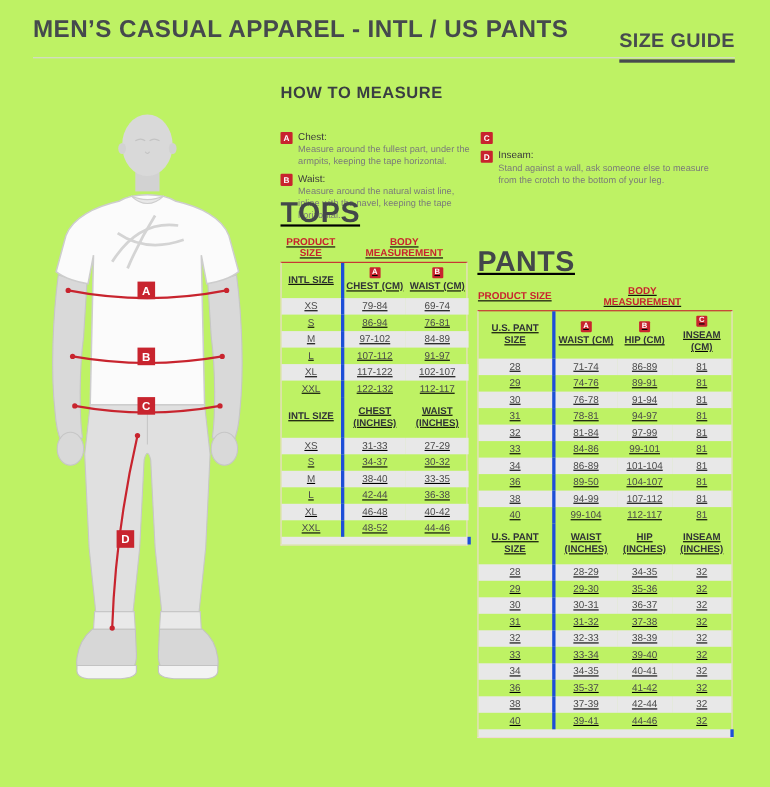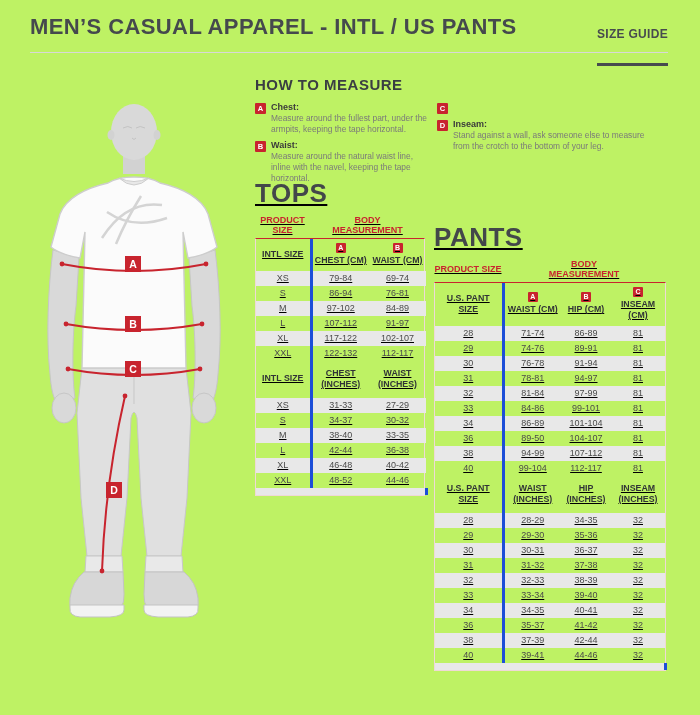--- a/index.html
+++ b/index.html
@@ -12,41 +12,41 @@
   .page-title {
     position: absolute; left: 30px; top: 14px; margin: 0;
     font-size: 22px; font-weight: bold; letter-spacing: 0.4px; color: #45494d;
   }
   .top-rule {
     position: absolute; left: 30px; top: 52px; width: 638px; height: 1px;
     background: #d8d8d8;
   }
   .size-guide {
     position: absolute; top: 27px; right: 32px;
-    font-size: 12px; font-weight: bold; color: #474b4e;
-    padding-bottom: 22px; border-bottom: 3px solid #474b4e;
+    font-size: 18px; font-weight: bold; color: #474b4e;
+    padding-bottom: 6px; border-bottom: 3px solid #474b4e;
     text-decoration: none; letter-spacing: 0.3px;
   }
   
   .howto { position: absolute; left: 255px; top: 76px; width: 412px; }
   .howto h3 {
-    margin: 0 0 9px 0; font-size: 15px; font-weight: bold;
+    margin: 0 0 26px 0; font-size: 15px; font-weight: bold;
     letter-spacing: 0.5px; color: #3a3e42;
   }
   .measure-cols { display: flex; gap: 10px; }
   .measure-col { display: flex; flex-direction: column; }
   .measure-col.c1 { width: 172px; }
   .measure-col.c2 { width: 218px; }
   .measure-item { display: flex; margin-bottom: 5px; }
   .badge {
     flex: 0 0 auto; width: 11px; height: 11px; margin: 1px 5px 0 0;
     background: #c8242e; color: #fff; border-radius: 1px;
     font-size: 7.5px; font-weight: bold; line-height: 11px; text-align: center;
   }
-  .measure-label { font-size: 9px; font-weight: bold; color: #3b3b3b; margin-bottom: 1px; }
+  .measure-label { font-size: 9px; font-weight: normal; color: #3b3b3b; margin-bottom: 1px; }
   .measure-desc { font-size: 8.4px; color: #7a7a7a; line-height: 1.3; }
   
   .size-section { position: absolute; top: 180px; text-decoration: underline; }
   .size-section.tops  { left: 255px; width: 170px; }
   .size-section.pants { left: 434px; width: 232px; margin-top: 44px; }
   .size-section h2 {
     margin: 0 0 6px 0; font-size: 26px; line-height: 1; font-weight: bold;
     letter-spacing: 0.5px; color: #43474a;
   }
   .red-head {

